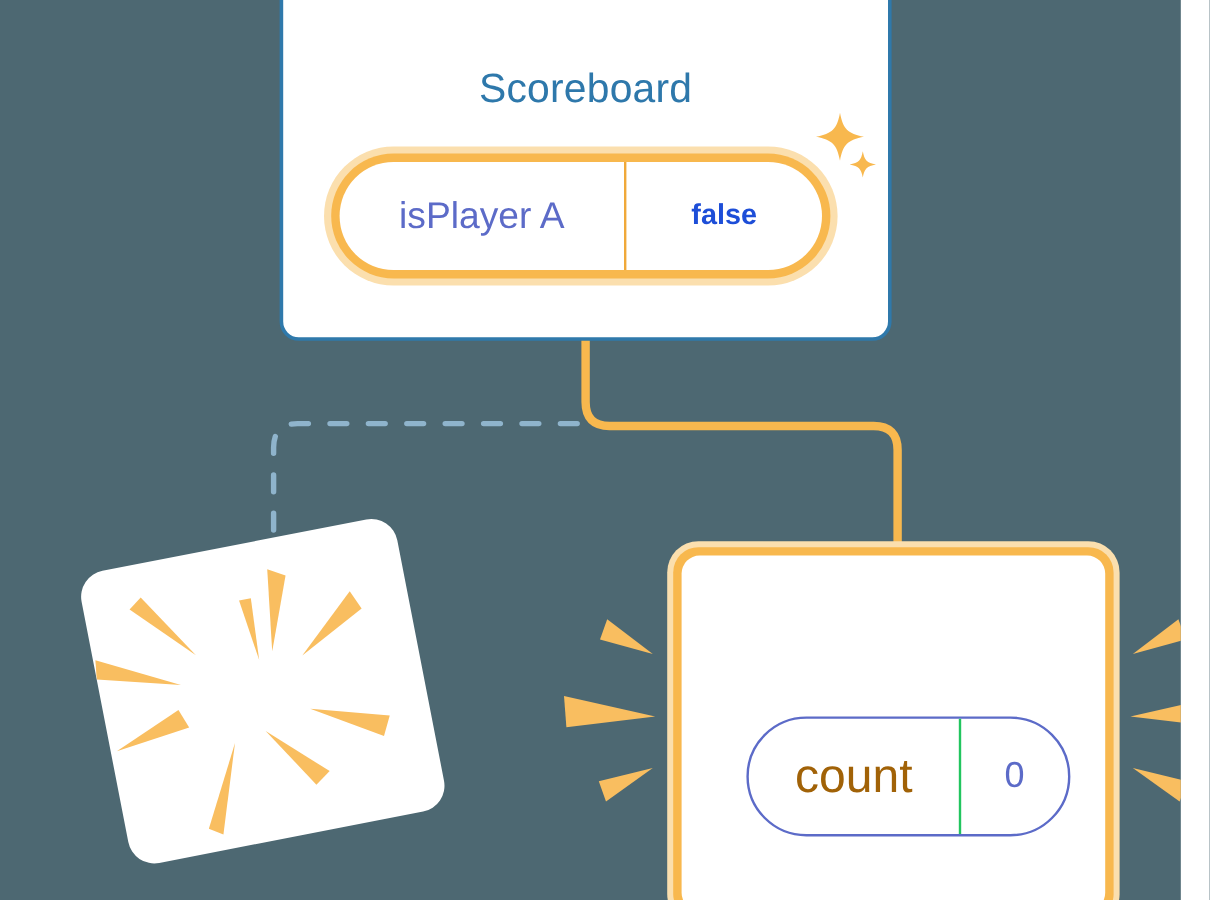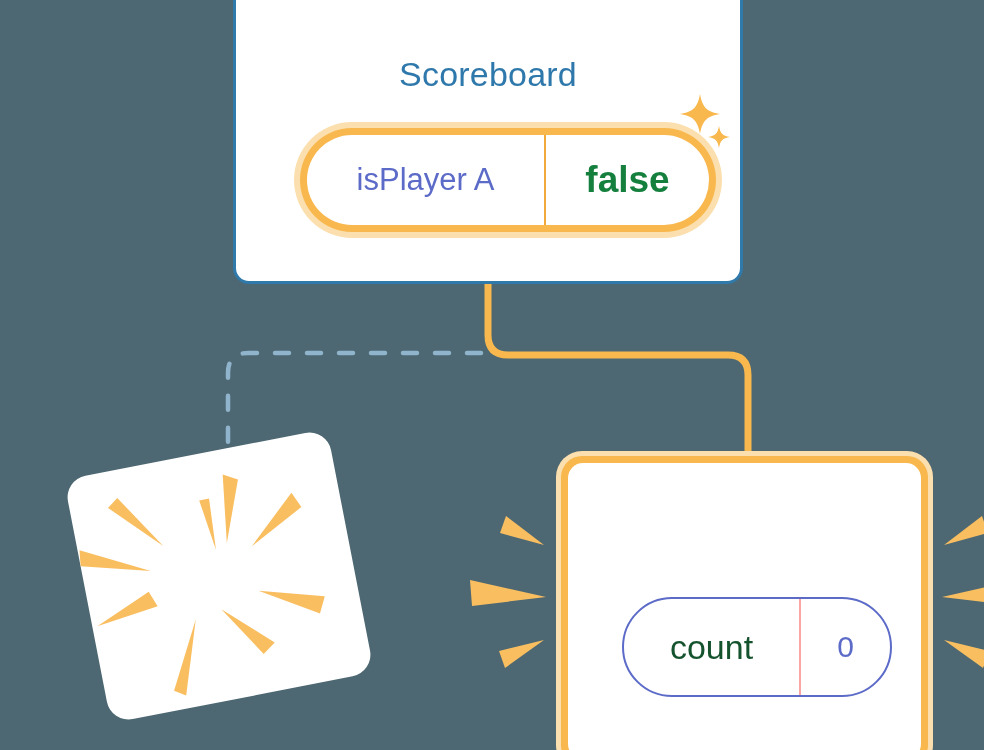--- a/index.html
+++ b/index.html
@@ -100,21 +100,21 @@
   
   .pill {
     display: flex;
     align-items: stretch;
     box-sizing: border-box;
   }
 
   
   #scoreboard-pill-wrap {
     position: absolute;
-    left: 58px;
+    left: 34px;
     top: 135px;
     width: 428px;
     height: 116px;
     background: #fbdfae;
     border-radius: 58px;
     padding: 6px;
     box-sizing: border-box;
   }
   #scoreboard-pill-ring {
     width: 100%;
@@ -142,22 +142,22 @@
     color: #5c6bc8;
     font-size: 31px;
     font-weight: 400;
     border-right: 2px solid #f0a93a;
   }
   #scoreboard-pill .pill-val {
     flex: 1 1 auto;
     display: flex;
     align-items: center;
     justify-content: center;
-    color: #15803d;
-    font-size: 37px;
+    color: #1d4ed8;
+    font-size: 24px;
     font-weight: 700;
   }
 
   
   #counter-pill {
     position: absolute;
     left: 54px;
     top: 134px;
     width: 270px;
     height: 100px;
@@ -166,23 +166,23 @@
     display: flex;
     align-items: stretch;
     box-sizing: border-box;
     background: #ffffff;
   }
   #counter-pill .pill-key {
     flex: 0 0 175px;
     display: flex;
     align-items: center;
     justify-content: center;
-    color: #14532d;
-    font-size: 34px;
-    border-right: 2px solid #fca5a5;
+    color: #a16207;
+    font-size: 40px;
+    border-right: 2px solid #22c55e;
   }
   #counter-pill .pill-val {
     flex: 1 1 auto;
     display: flex;
     align-items: center;
     justify-content: center;
     color: #5c6bc8;
     font-size: 30px;
   }
 

